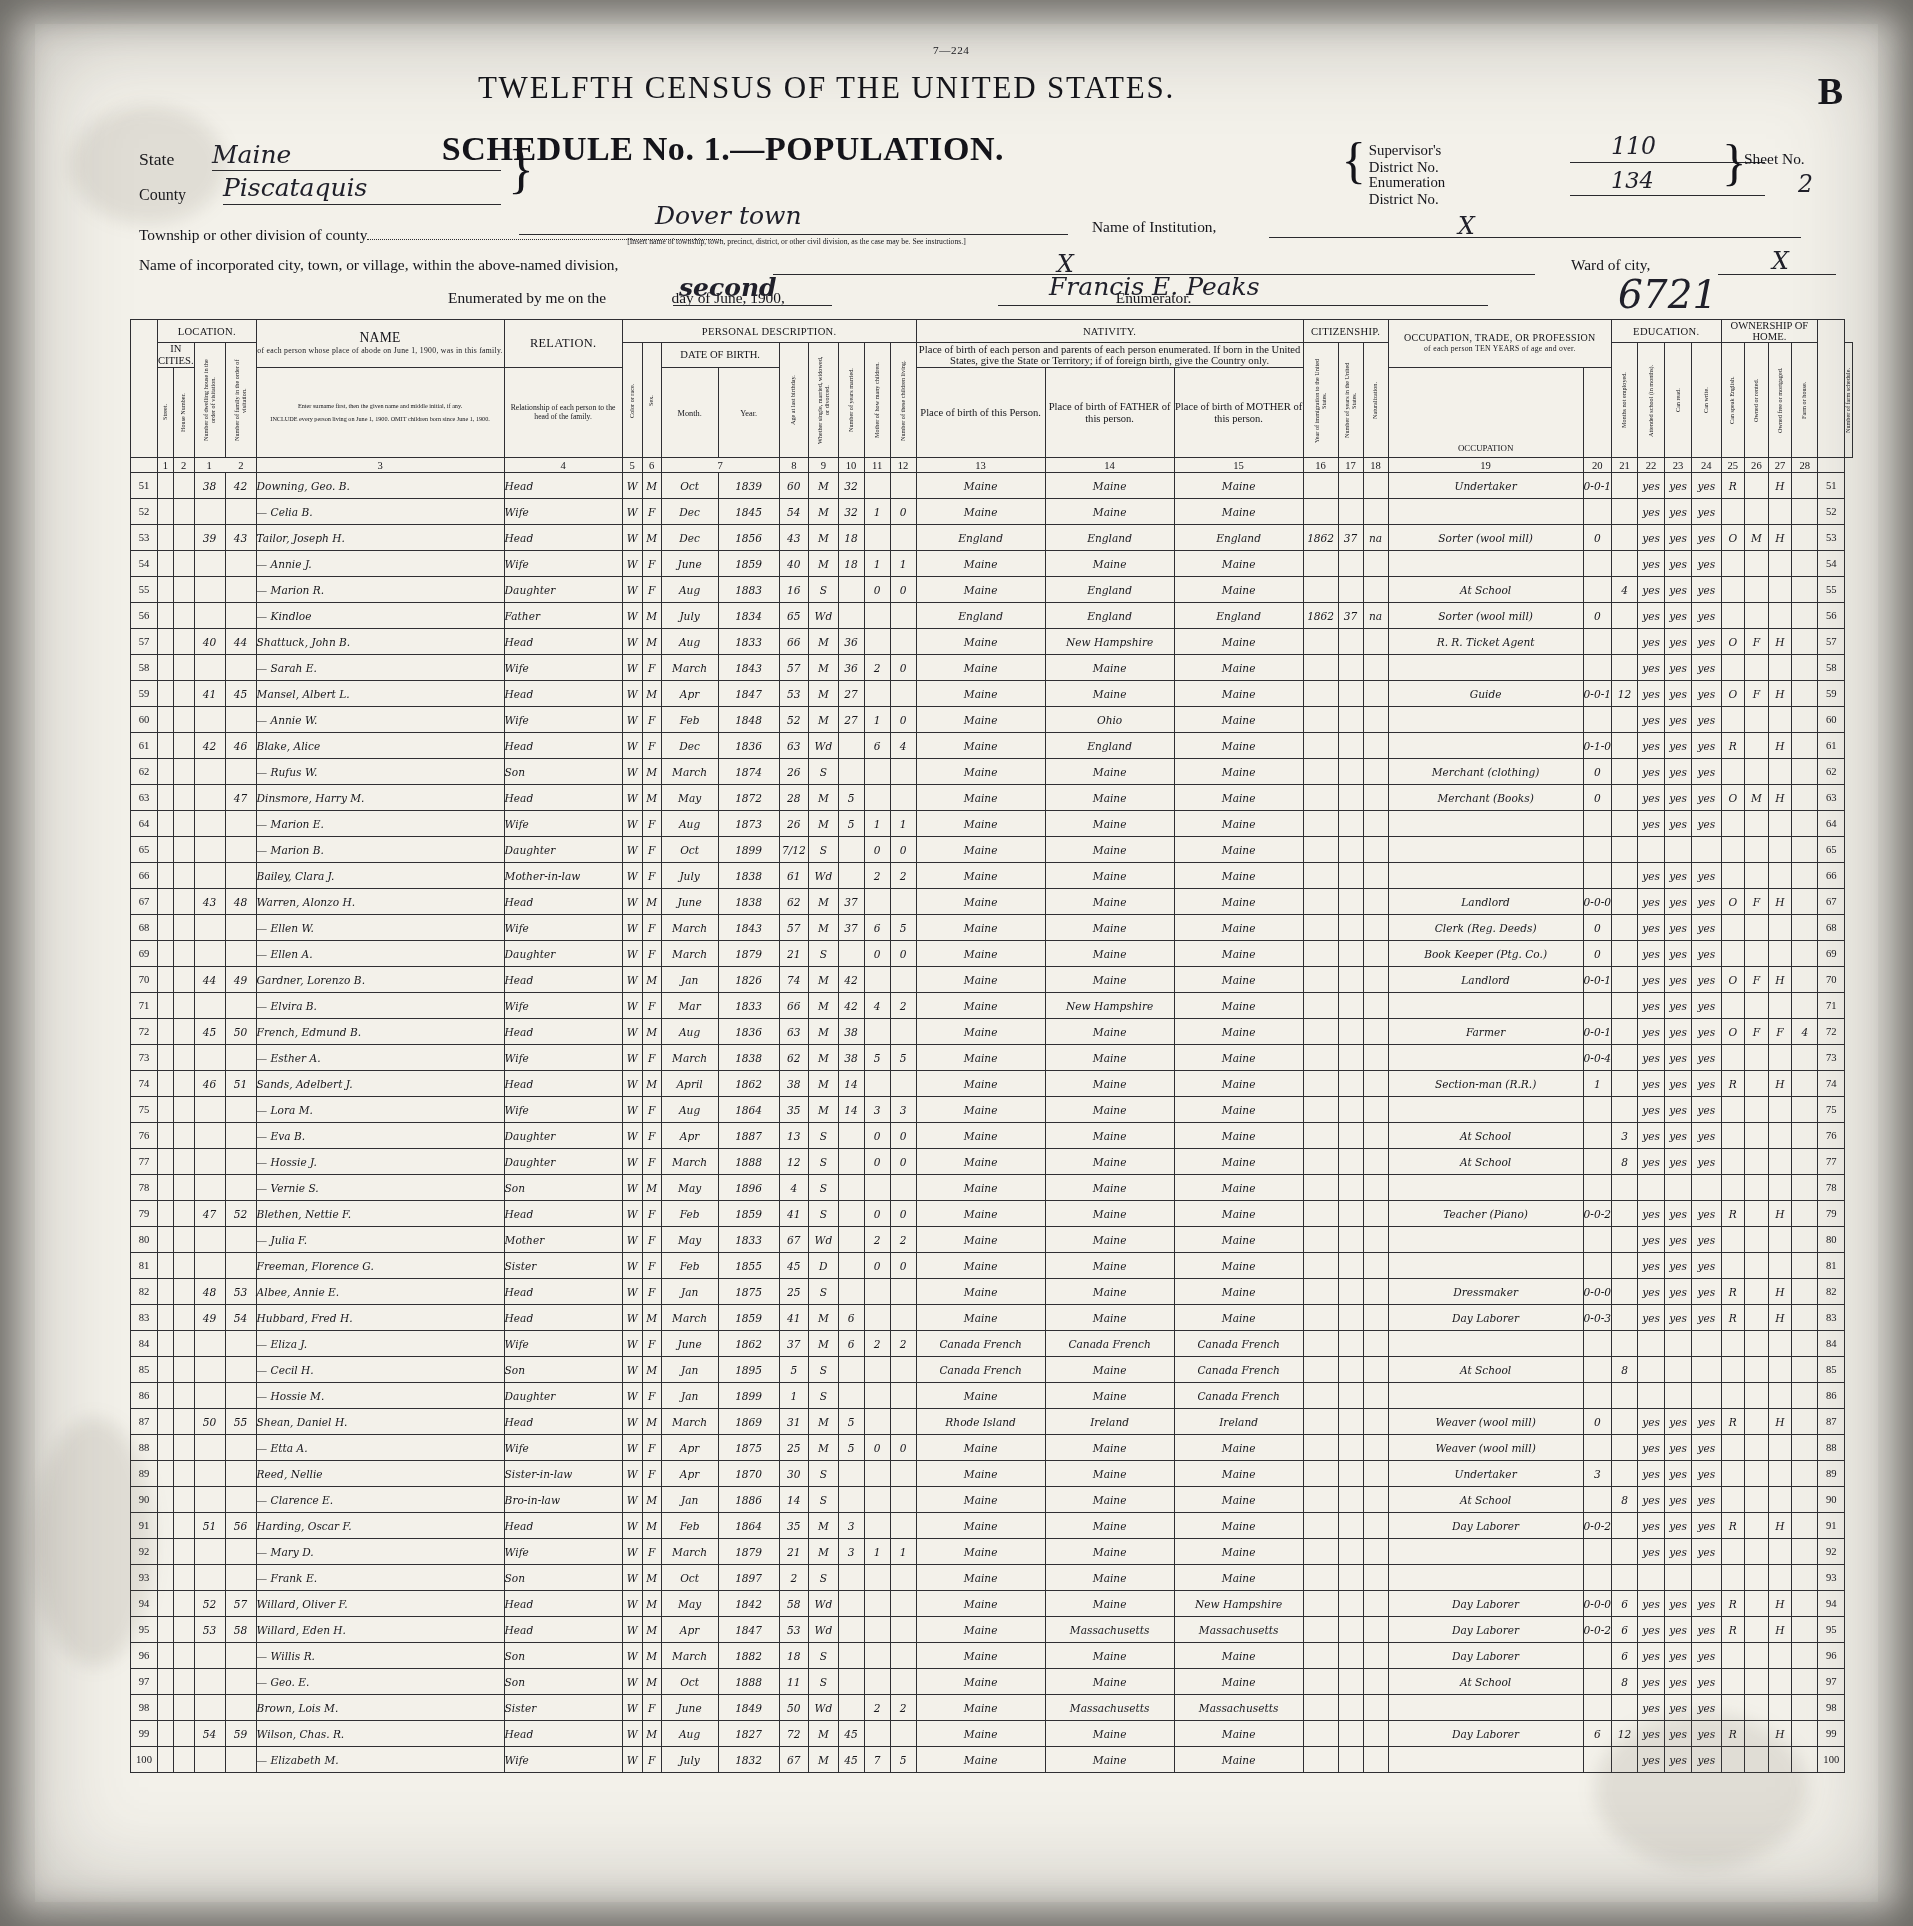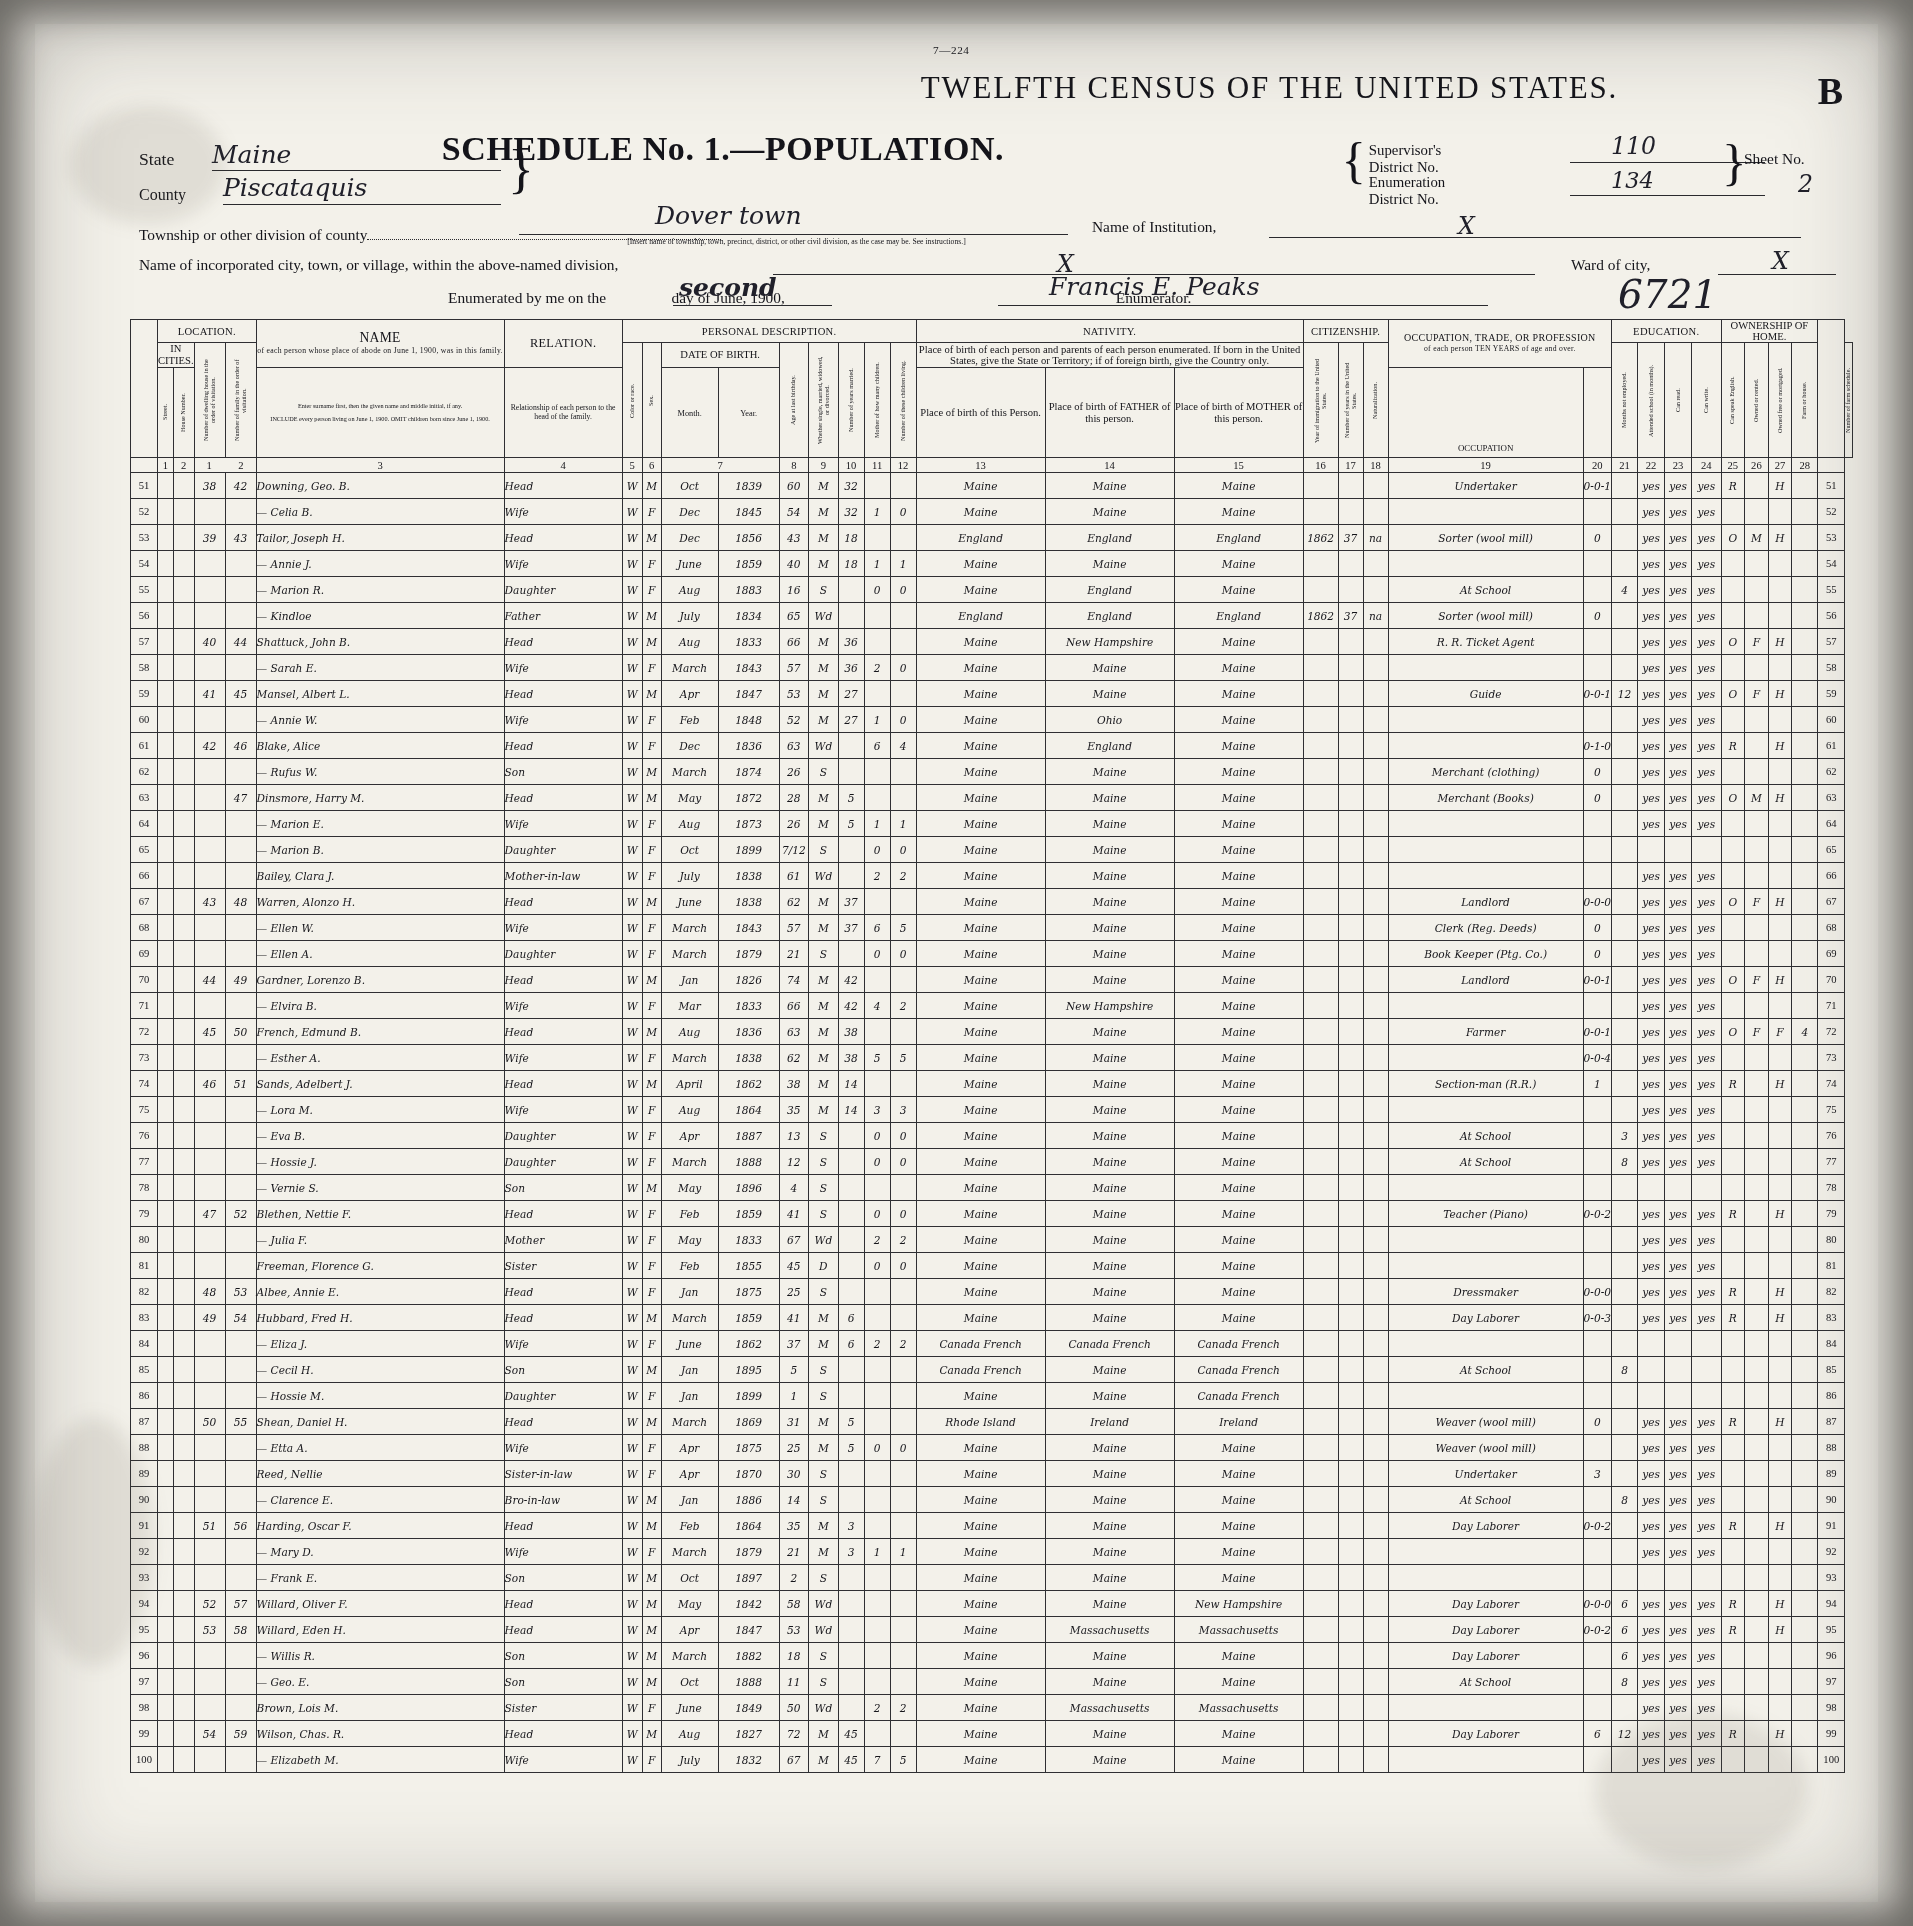--- a/index.html
+++ b/index.html
@@ -18,21 +18,21 @@
   }
   .sheet{
     position:absolute;left:35px;top:23.6px;width:1843px;height:1878px;
     background:#f3f1ea;
   }
   .hand{font-family:"DejaVu Serif", serif;font-style:italic;color:#20202a;}
   .print{font-family:"Liberation Serif", serif;color:#14141a;}
 
   
   .formnum{position:absolute;left:898px;top:20px;font-size:11.2px;letter-spacing:0.6px;}
-  .title1{position:absolute;left:0;top:46px;width:1583px;text-align:right;font-size:31px;letter-spacing:1.8px;}
+  .title1{position:absolute;left:0;top:46px;width:1583px;text-align:center;font-size:31px;letter-spacing:1.8px;}
   .bigB{position:absolute;right:35px;top:45px;font-size:38px;font-weight:bold;}
   .title2{position:absolute;left:0;top:106px;width:1376px;text-align:center;font-size:34px;font-weight:bold;letter-spacing:0.6px;}
   .row-state{position:absolute;left:104px;top:125px;font-size:17.7px;}
   .row-county{position:absolute;left:104px;top:162px;font-size:16px;}
   .hs-state{position:absolute;left:177px;top:116px;font-size:25px;}
   .hs-county{position:absolute;left:188px;top:149px;font-size:25px;}
   .brace1{position:absolute;left:473px;top:118px;font-size:54px;line-height:1;}
   .ul1{position:absolute;left:177px;top:146px;width:289px;border-bottom:1.2px solid #2a2a2e;}
   .ul2{position:absolute;left:188px;top:180px;width:278px;border-bottom:1.2px solid #2a2a2e;}
 

